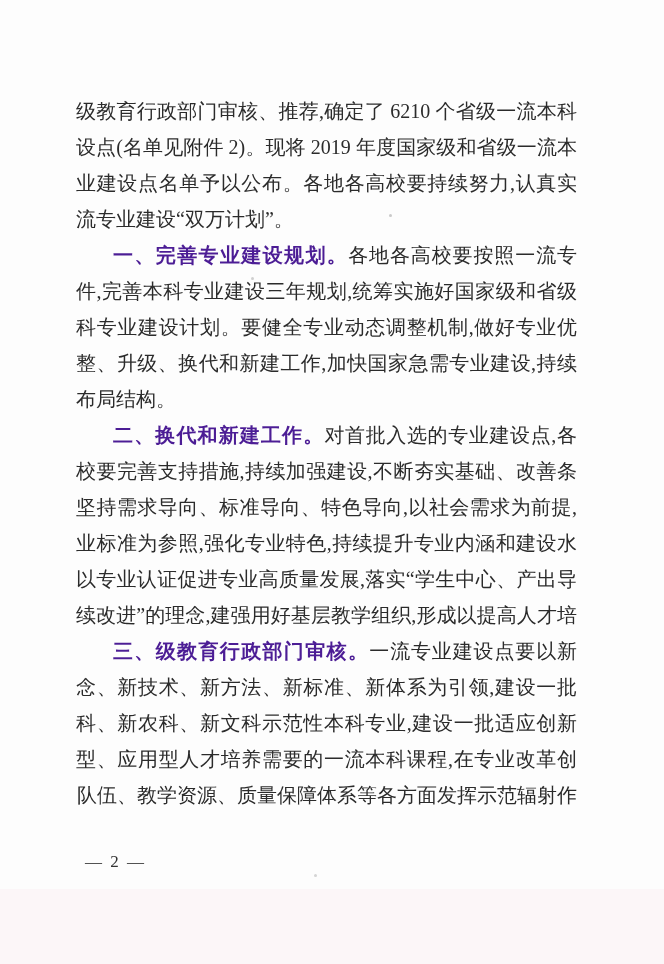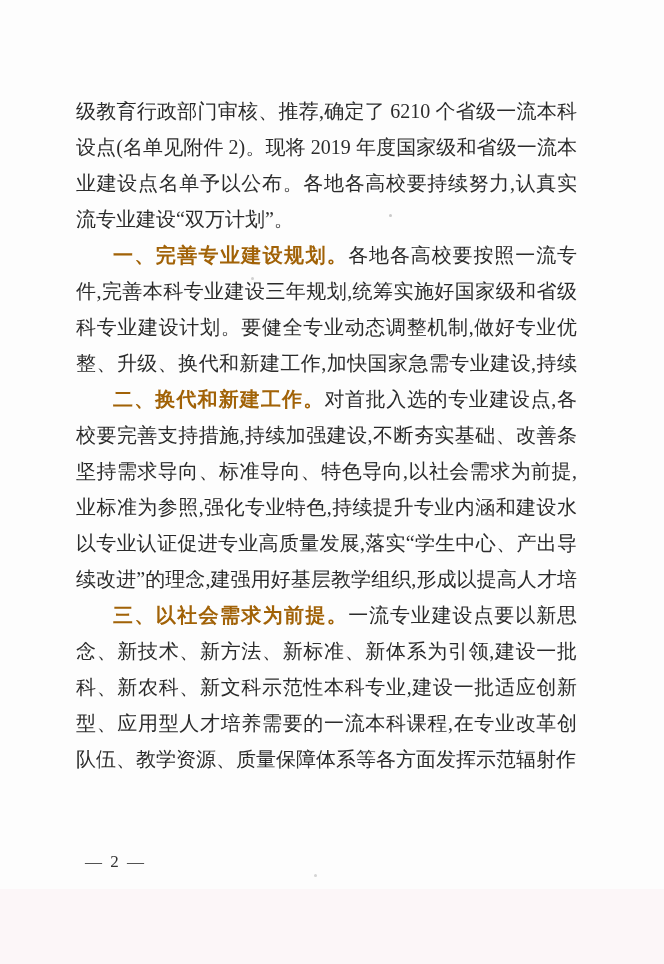--- a/index.html
+++ b/index.html
@@ -32,31 +32,31 @@
   }
   .line {
     height: 36px;
     line-height: 36px;
     font-size: 20px;
     text-align: justify;
     text-align-last: justify;
     overflow: hidden;
   }
   .line.last {
-    text-align: left;
+    text-align: right;
     text-align-last: left;
   }
   .line.indent {
     text-indent: 37px;
   }
   .heading {
     font-weight: bold;
     font-family: "Liberation Sans", "DejaVu Sans", sans-serif;
     letter-spacing: 0.5px;
-    color: #a16207;
+    color: #4c1d95;
   }
   .page-number {
     position: absolute;
     left: 85px;
     top: 850px;
     height: 24px;
     line-height: 24px;
     font-size: 17px;
     letter-spacing: 2px;
     color: #333333;
@@ -86,36 +86,37 @@
       <div class="line last">流专业建设“双万计划”。</div>
     </div>
 
     <div>
       <div class="line indent">
         <span class="heading">一、完善专业建设规划。</span><span>各地各高校要按照一流专业建设条</span>
       </div>
       <div class="line">件,完善本科专业建设三年规划,统筹实施好国家级和省级一流本</div>
       <div class="line">科专业建设计划。要健全专业动态调整机制,做好专业优化、调</div>
       <div class="line">整、升级、换代和新建工作,加快国家急需专业建设,持续改进专业</div>
+      <div class="line last">布局结构。</div>
     </div>
 
     <div>
       <div class="line indent">
         <span class="heading">二、换代和新建工作。</span><span>对首批入选的专业建设点,各地各高</span>
       </div>
       <div class="line">校要完善支持措施,持续加强建设,不断夯实基础、改善条件。要</div>
       <div class="line">坚持需求导向、标准导向、特色导向,以社会需求为前提,以一流专</div>
       <div class="line">业标准为参照,强化专业特色,持续提升专业内涵和建设水平。要</div>
       <div class="line">以专业认证促进专业高质量发展,落实“学生中心、产出导向、持</div>
       <div class="line">续改进”的理念,建强用好基层教学组织,形成以提高人才培养水</div>
     </div>
 
     <div>
       <div class="line indent">
-        <span class="heading">三、以社会需求为前提。</span><span>一流专业建设点要以新思想、新理</span>
+        <span class="heading">三、级教育行政部门审核。</span><span>一流专业建设点要以新思想、新理</span>
       </div>
       <div class="line">念、新技术、新方法、新标准、新体系为引领,建设一批新工科、新医</div>
       <div class="line">科、新农科、新文科示范性本科专业,建设一批适应创新型、复合</div>
       <div class="line">型、应用型人才培养需要的一流本科课程,在专业改革创新、师资</div>
       <div class="line last">队伍、教学资源、质量保障体系等各方面发挥示范辐射作用。</div>
     </div>
 
   </div>
 
   <div class="page-number">— 2 —</div>

